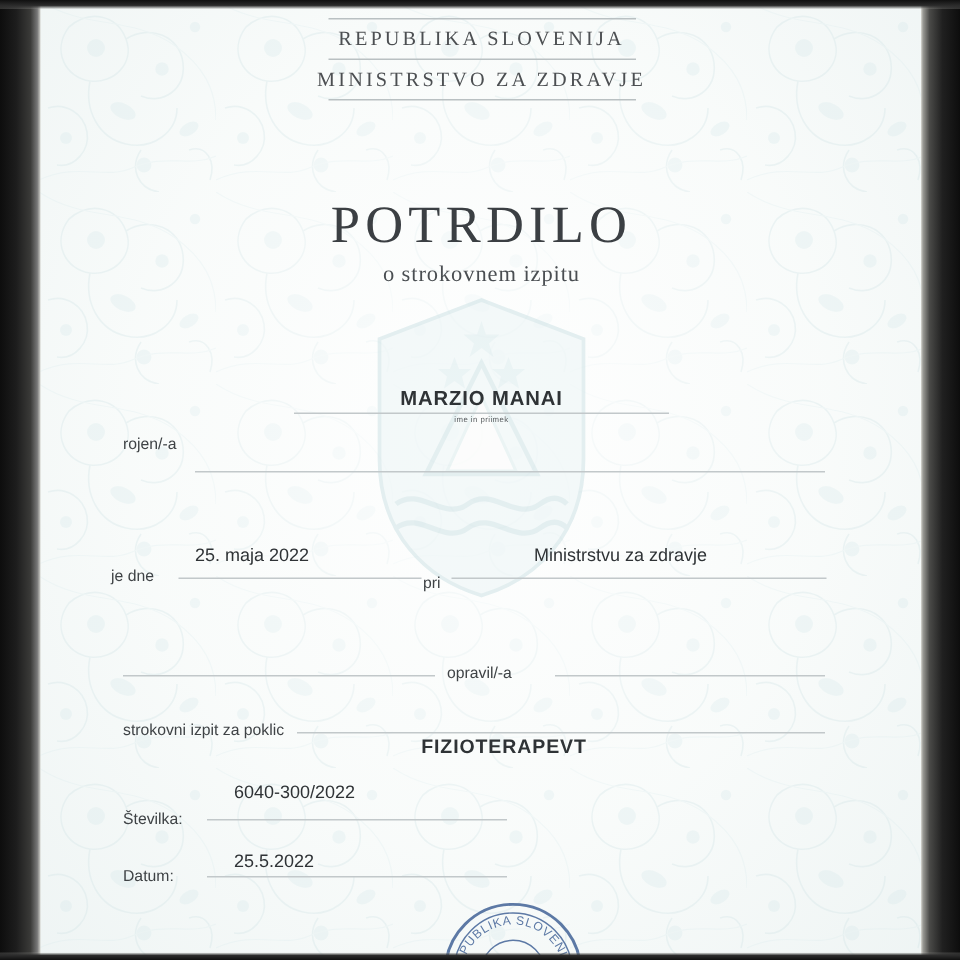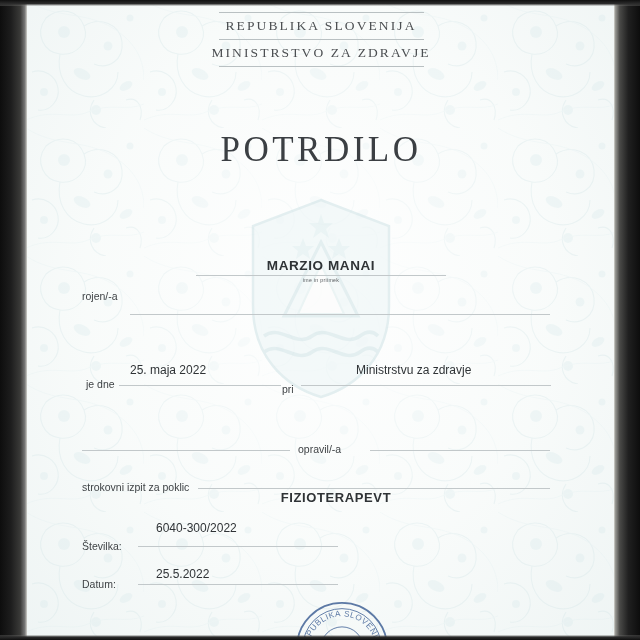--- a/index.html
+++ b/index.html
@@ -232,31 +232,32 @@
 
     <div class="header">
       <div class="header-rule"></div>
       <div class="header-line1">REPUBLIKA SLOVENIJA</div>
       <div class="header-rule2"></div>
       <div class="header-line2" style="margin-top:5px;">MINISTRSTVO ZA ZDRAVJE</div>
       <div class="header-rule2"></div>
     </div>
 
     <div class="title">POTRDILO</div>
+    <div class="subtitle">o strokovnem izpitu</div>
 
     <div class="form">
 
       <div class="val val-bold" style="left:0; width:590px; text-align:center; top:258px; font-size:13.5px;">MARZIO MANAI</div>
       <div class="line" style="left:170px; top:275px; width:250px;"></div>
       <div class="tiny" style="left:0; width:590px; text-align:center; top:277px;">ime in priimek</div>
 
       <div class="lbl" style="left:56px; top:290px;">rojen/-a</div>
       <div class="line" style="left:104px; top:314px; width:420px;"></div>
 
-      <div class="lbl" style="left:60px; top:378px;">je dne</div>
+      <div class="lbl" style="left:48px; top:378px;">je dne</div>
       <div class="val" style="left:104px; top:363px;">25. maja 2022</div>
       <div class="line" style="left:93px; top:385px; width:162px;"></div>
 
       <div class="lbl" style="left:244px; top:383px;margin-left:12px;">pri</div>
       <div class="val" style="left:330px; top:363px;">Ministrstvu za zdravje</div>
       <div class="line" style="left:275px; top:385px; width:250px;"></div>
 
       <div class="lbl" style="left:272px; top:443px;">opravil/-a</div>
       <div class="line" style="left:56px; top:450px; width:208px;"></div>
       <div class="line" style="left:344px; top:450px; width:180px;"></div>

